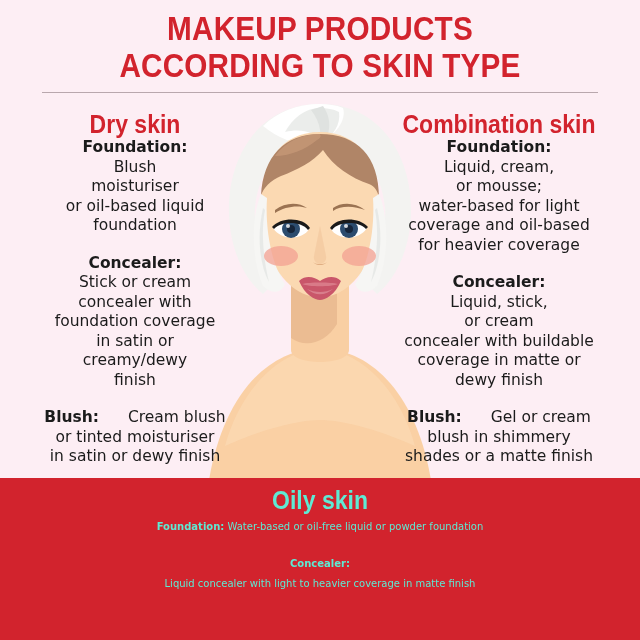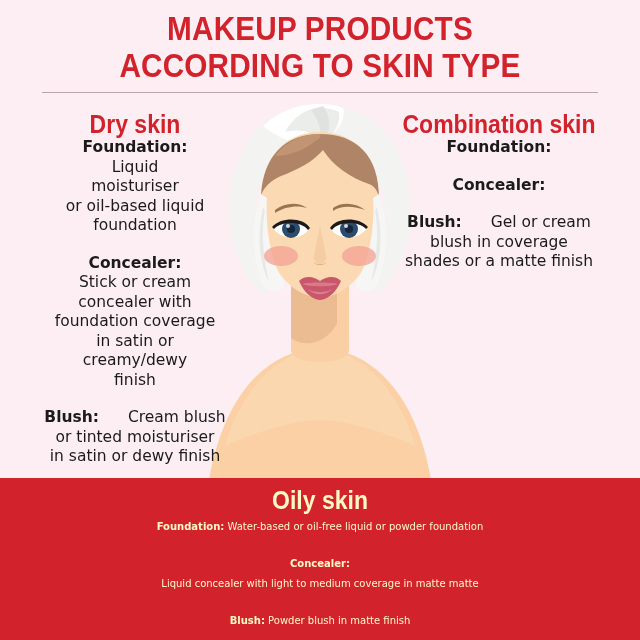--- a/index.html
+++ b/index.html
@@ -118,21 +118,21 @@
   
   .oily-band {
     position: absolute;
     left: 0;
     top: 478px;
     width: 640px;
     height: 162px;
     background: #d2232d;
     z-index: 7;
     text-align: center;
-    color: #fef9c3;
+    color: #5eead4;
   }
   .oily-heading {
     font-family: "Liberation Sans Narrow", "Liberation Sans", sans-serif;
     font-weight: bold;
     font-size: 25px;
     line-height: 28px;
     margin-top: 8px;
     transform: scaleX(0.92);
     white-space: nowrap;
   }
@@ -230,21 +230,21 @@
         <path d="M102 191 C 110 195, 120 195, 128 191 C 120 198, 110 198, 102 191 Z" fill="#e39aa4" opacity="0.6"></path>
       </g>
     </svg>
   </div>
 
   <div class="column left">
     <div class="skin-heading">Dry skin</div>
 
     <div class="block">
       <span class="label">Foundation:</span>
-      <span class="body">Liquid
+      <span class="body">Blush
 moisturiser
 or oil-based liquid
 foundation</span>
     </div>
 
     <div class="block">
       <span class="label">Concealer:</span>
       <span class="body">Stick or cream
 concealer with
 foundation coverage
@@ -258,43 +258,50 @@
 or tinted moisturiser
 in satin or dewy finish</span>
     </div>
   </div>
 
   <div class="column right">
     <div class="skin-heading">Combination skin</div>
 
     <div class="block">
       <span class="label">Foundation:</span>
+      <span class="body">Liquid, cream,
+or mousse;
+water-based for light
+coverage and oil-based
+for heavier coverage</span>
     </div>
 
     <div class="block">
       <span class="label">Concealer:</span>
+      <span class="body">Liquid, stick,
+or cream
+concealer with buildable
+coverage in matte or
+dewy finish</span>
     </div>
 
     <div class="block">
       <span class="label inline">Blush:</span><span class="body inline"> Gel or cream
-blush in coverage
+blush in shimmery
 shades or a matte finish</span>
     </div>
   </div>
 
   <div class="oily-band">
     <div class="oily-heading">Oily skin</div>
 
     <div class="oily-block">
       <span class="label">Foundation:</span><span class="body"> Water-based or oil-free liquid or powder foundation</span>
     </div>
 
     <div class="oily-block">
       <span class="label stacked">Concealer:</span>
-      <span class="body">Liquid concealer with light to medium coverage in matte matte</span>
-    </div>
-
-    <div class="oily-block">
-      <span class="label">Blush:</span><span class="body"> Powder blush in matte finish</span>
-    </div>
+      <span class="body">Liquid concealer with light to heavier coverage in matte finish</span>
+    </div>
+
   </div>
 
 </div>
 
 </body></html>

